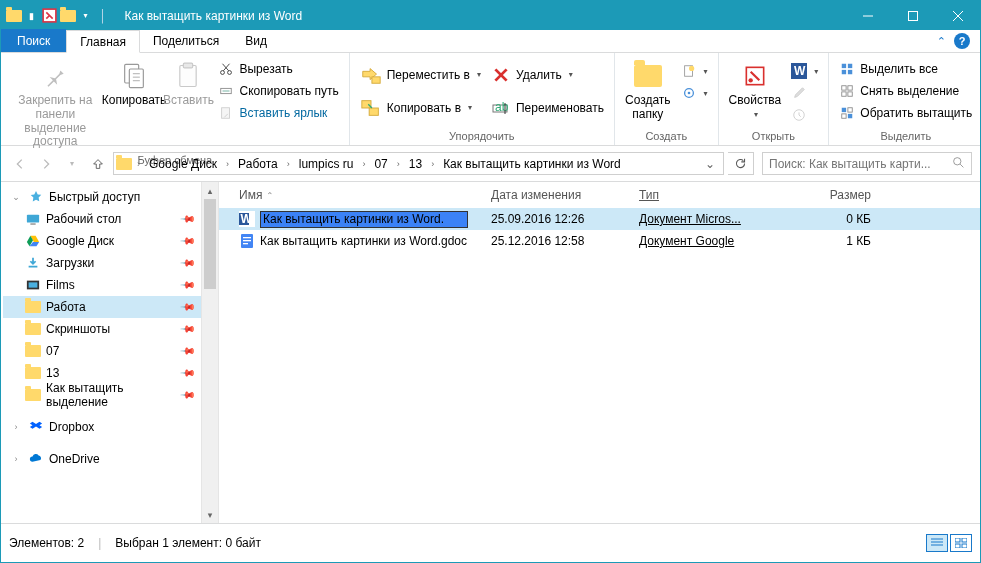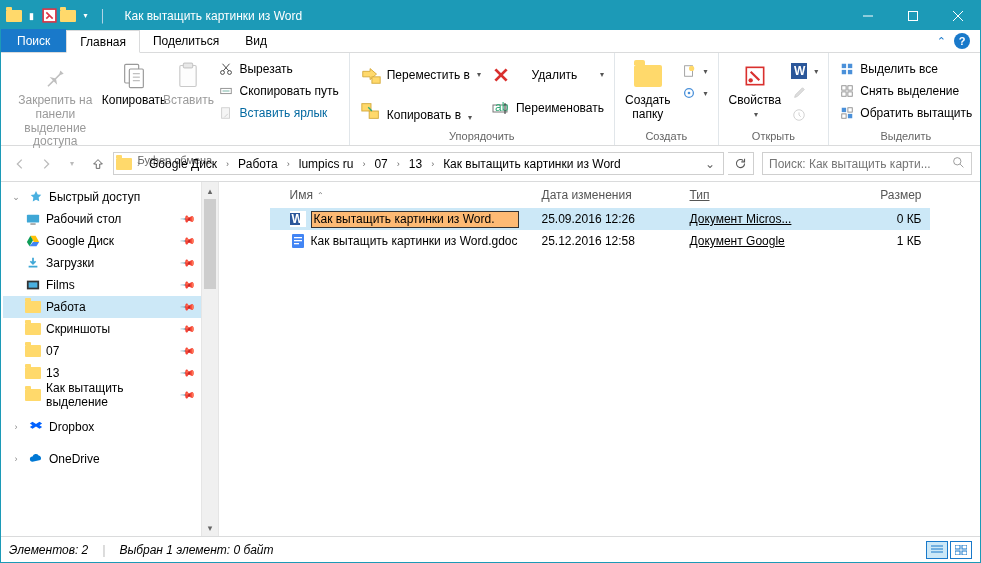--- a/index.html
+++ b/index.html
@@ -54,41 +54,41 @@
   .navitem.root { padding-left: 6px; }
   .navitem.root .expander { width: 14px; display: inline-flex; justify-content: center; color: #888; font-size: 9px; }
   .navitem.selected { background: #cce8f7; }
   .pin { margin-left: auto; margin-right: 24px; color: #a3a3a3; font-size: 10px; transform: rotate(45deg); }
   .nicon { width: 16px; height: 16px; display: inline-flex; align-items: center; justify-content: center; }
   .navscroll { position: absolute; right: 0; top: 0; width: 17px; height: 100%; background: #f0f0f0; border-left: 1px solid #e5e5e5; }
   .navscroll-btn { height: 17px; display: flex; align-items: center; justify-content: center; color: #666; font-size: 9px; }
   .navscroll-thumb { position: absolute; left: 2px; right: 2px; top: 17px; height: 90px; background: #cdcdcd; }
 
   
-  .filepane { flex: 1; display: flex; flex-direction: column; align-items: center; }
+  .filepane { flex: 1; display: flex; flex-direction: column; }
   .headers { height: 26px; display: flex; align-items: center; color: #555; }
   .hcol { padding: 0 8px; display: flex; align-items: center; gap: 4px; height: 100%; }
   .hcol.name { width: 264px; padding-left: 20px; }
   .hcol.date { width: 148px; }
   .hcol.type { width: 148px; text-decoration: underline; }
   .hcol.size { width: 100px; text-align: right; justify-content: flex-end; }
   .sort-ind { font-size: 8px; color: #777; }
   .files { flex: 1; }
   .frow { height: 22px; display: flex; align-items: center; }
   .frow.selected { background: #cce8f7; }
   .fcell { padding: 0 8px; white-space: nowrap; overflow: hidden; text-overflow: ellipsis; }
   .fcell.name { width: 264px; padding-left: 20px; display: flex; align-items: center; gap: 5px; }
   .fcell.date { width: 148px; }
   .fcell.type { width: 148px; text-decoration: underline; }
   .fcell.size { width: 100px; text-align: right; }
-  .rename-input { border: 1px solid #333; background: #fdba74; padding: 0 2px; font-size: 12px; height: 17px; width: 208px; outline: none; }
+  .rename-input { border: 1px solid #333; background: #3b82f6; padding: 0 2px; font-size: 12px; height: 17px; width: 208px; outline: none; }
   .ficon { width: 16px; height: 16px; display: inline-flex; align-items: center; justify-content: center; flex-shrink: 0; }
 
   
-  .statusbar { height: 26px; border-top: 1px solid #dadbdc; display: flex; align-items: center; padding: 0 8px; gap: 14px; font-style: italic; }
+  .statusbar { height: 39px; border-top: 1px solid #dadbdc; display: flex; align-items: center; padding: 0 8px; gap: 14px; }
   .status-sep { color: #bbb; }
   .viewbtns { margin-left: auto; display: flex; gap: 2px; }
   .viewbtn { width: 22px; height: 18px; border: 1px solid #1979ca; display: flex; align-items: center; justify-content: center; }
   .viewbtn.active { background: #cce8f7; }
 
   
   .folder { width: 16px; height: 12px; background: #ffd96b; border-radius: 1px; position: relative; }
   .folder::before { content: ''; position: absolute; top: -3px; left: 0; width: 6px; height: 3px; background: #ffd96b; border-radius: 1px 1px 0 0; }
   .folder-big { width: 28px; height: 22px; background: #ffd96b; border-radius: 2px; position: relative; }
   .folder-big::before { content: ''; position: absolute; top: -5px; left: 0; width: 11px; height: 5px; background: #ffd96b; border-radius: 2px 2px 0 0; }
@@ -221,34 +221,34 @@
         <div class="rbtn-small" style="height:33px;text-align:center;">
           <span class="ricon-s" style="width:22px;height:22px;">
               <svg width="22" height="22" viewBox="0 0 24 24">
                 <path d="M3 8h8v-3l7 6-7 6v-3h-8z" fill="#ffd96b" stroke="#d4a93a"></path>
                 <rect x="13" y="14" width="9" height="7" fill="#ffd96b" stroke="#d4a93a"></rect>
               </svg>
             </span>
           <span>Переместить в</span>
           <span class="caret">▾</span>
         </div>
-        <div class="rbtn-small" style="height:33px;align-items:flex-end;">
+        <div class="rbtn-small" style="height:33px;">
           <span class="ricon-s" style="width:22px;height:22px;">
               <svg width="22" height="22" viewBox="0 0 24 24">
                 <rect x="2" y="4" width="10" height="8" fill="#ffd96b" stroke="#d4a93a"></rect>
                 <rect x="10" y="12" width="10" height="8" fill="#ffd96b" stroke="#d4a93a"></rect>
                 <path d="M9 8l4 4" stroke="#3a7" stroke-width="1.5" marker-end=""></path>
               </svg>
             </span>
           <span>Копировать в</span>
           <span class="caret">▾</span>
         </div>
       </div>
       <div class="rcol">
-        <div class="rbtn-small" style="height:33px;justify-content:space-between;">
+        <div class="rbtn-small" style="height:33px;">
           <span class="ricon-s" style="width:20px;height:20px;">
               <svg width="18" height="18" viewBox="0 0 16 16">
                 <line x1="3" y1="3" x2="13" y2="13" stroke="#d9302e" stroke-width="2.5"></line>
                 <line x1="13" y1="3" x2="3" y2="13" stroke="#d9302e" stroke-width="2.5"></line>
               </svg>
             </span>
           <span>Удалить</span>
           <span class="caret">▾</span>
         </div>
         <div class="rbtn-small" style="height:33px;">

